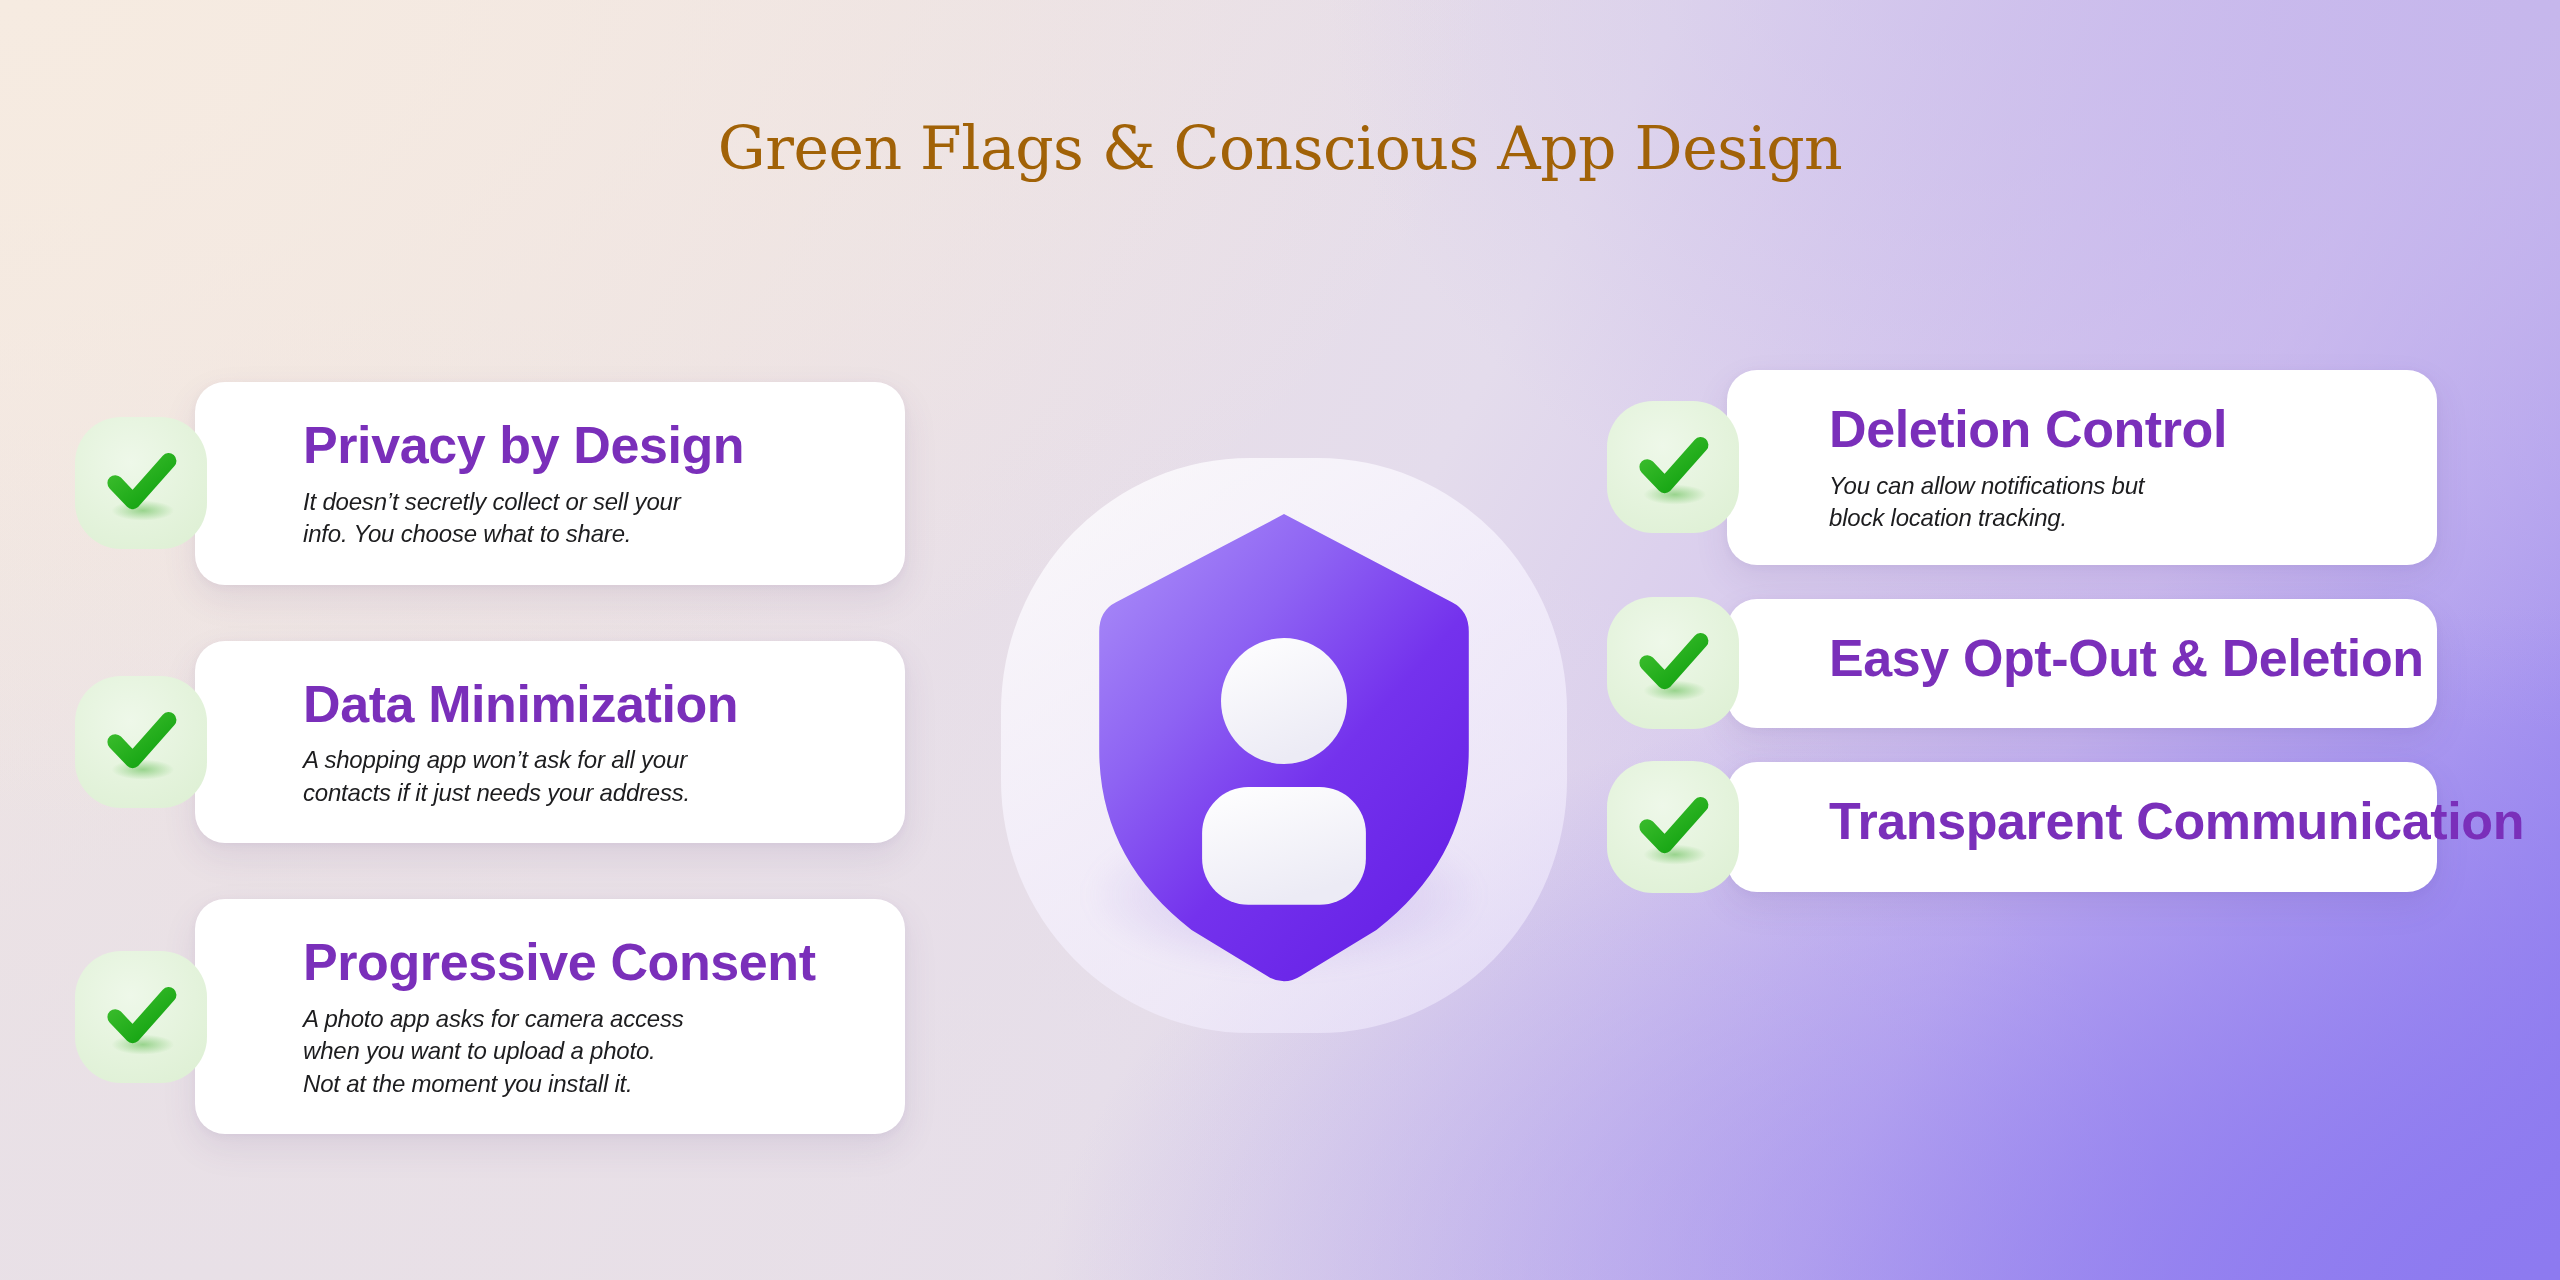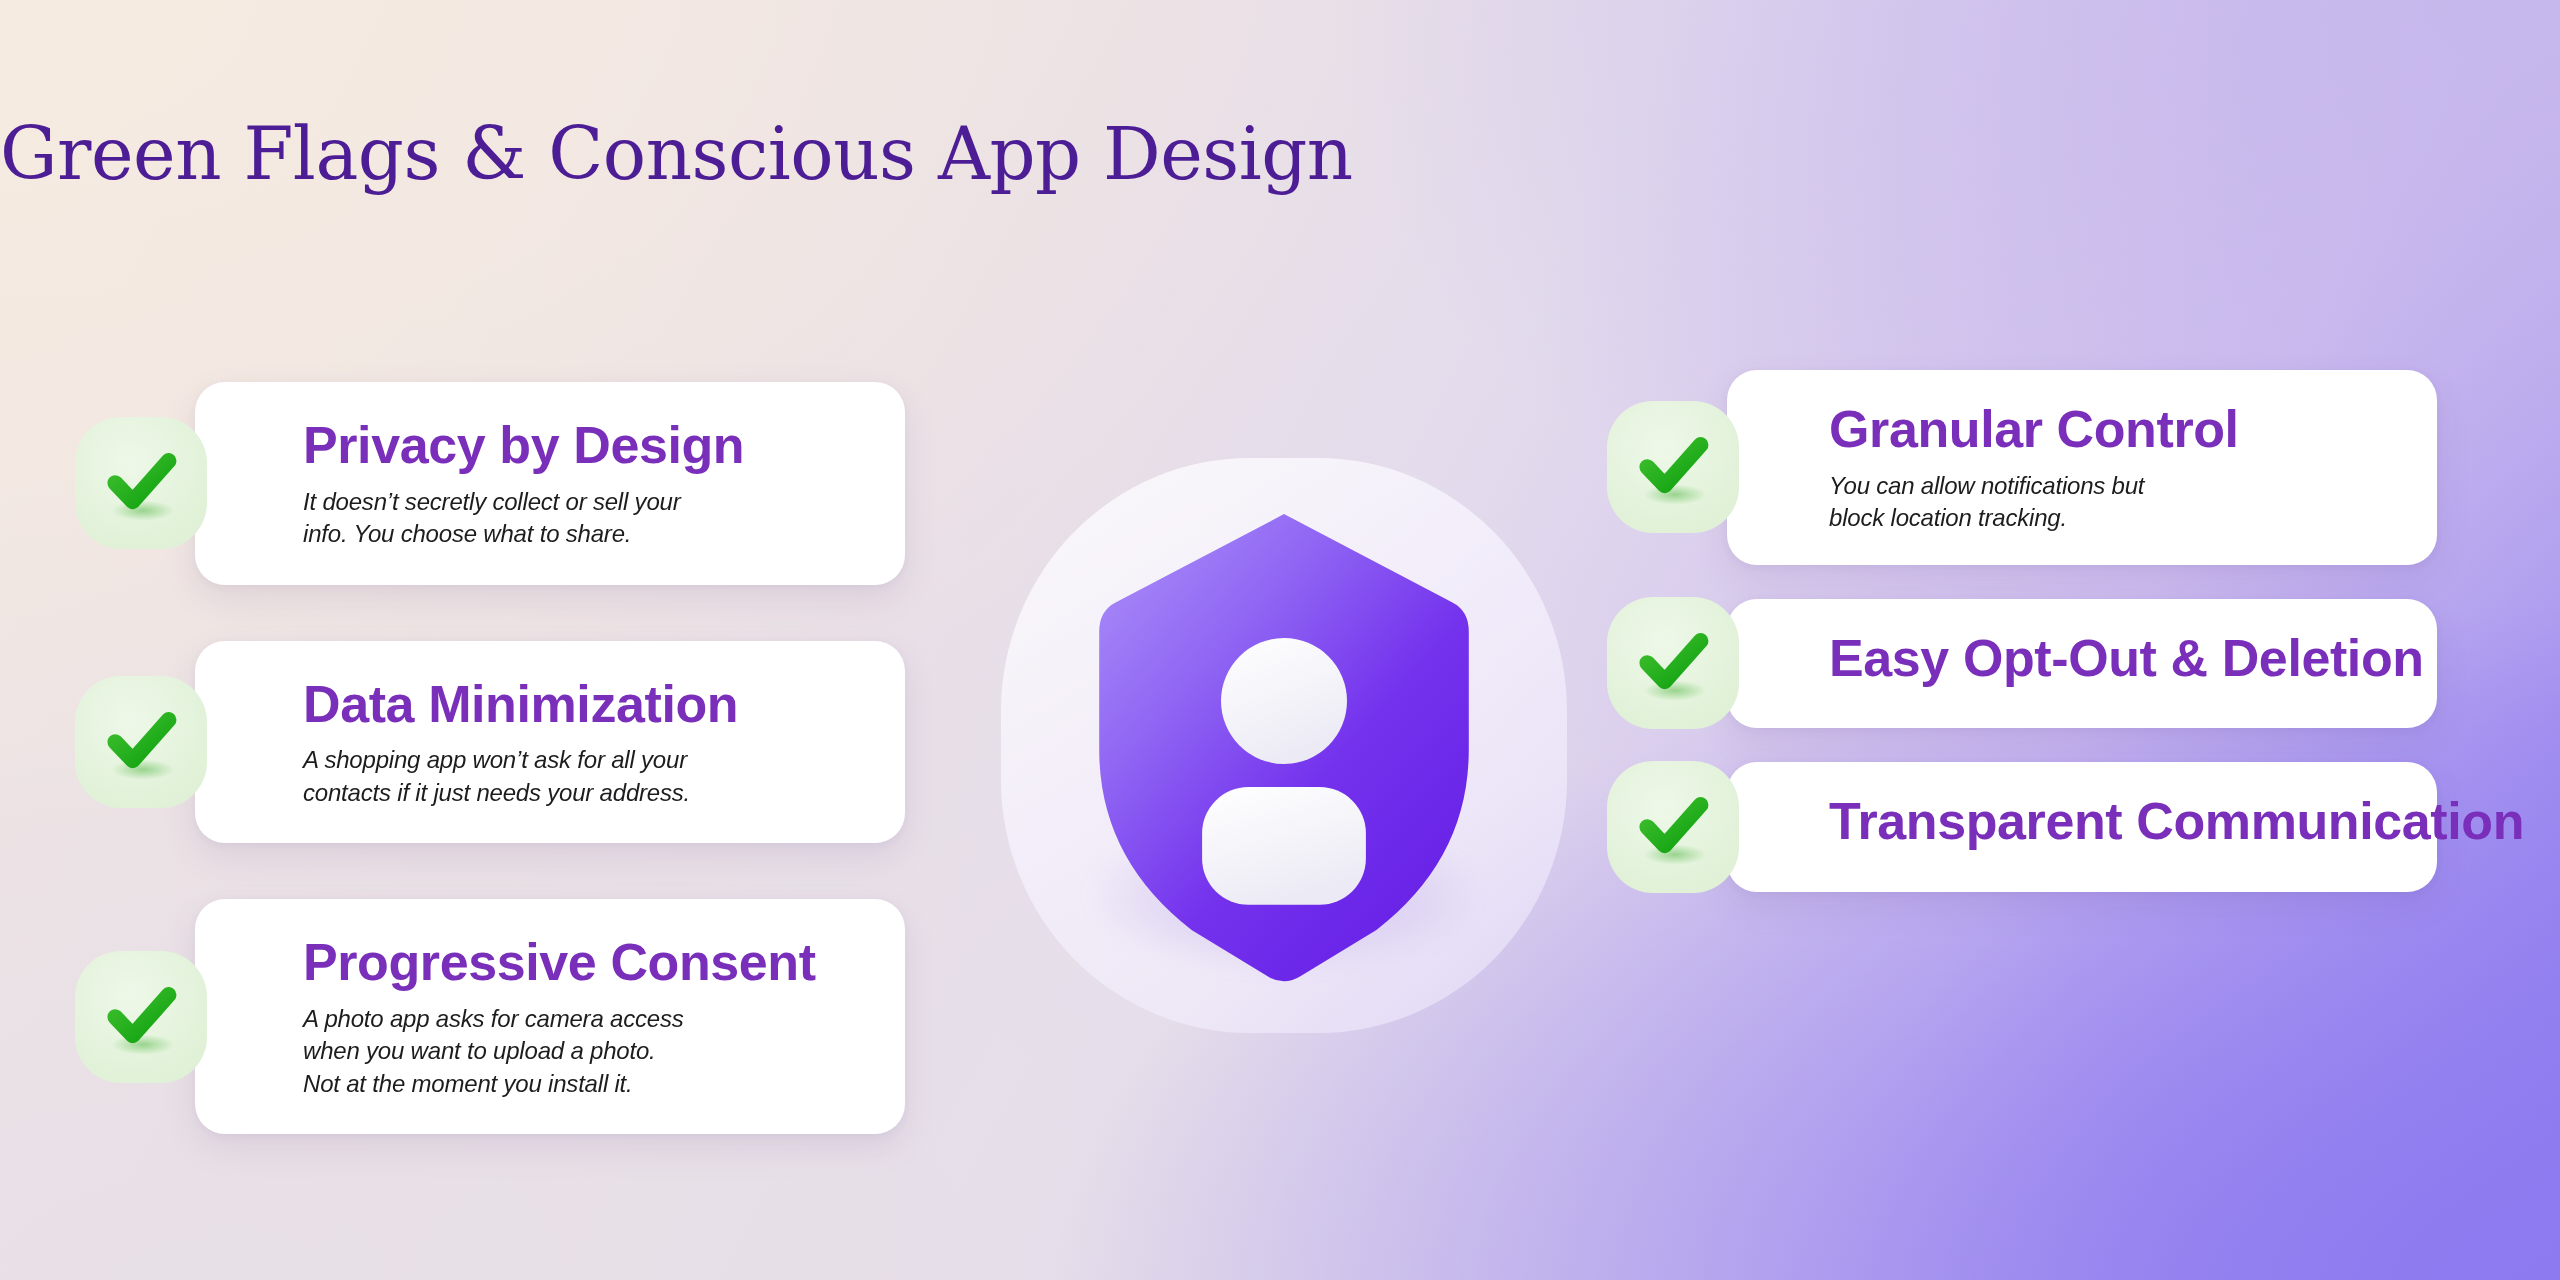--- a/index.html
+++ b/index.html
@@ -17,25 +17,26 @@
       radial-gradient(ellipse 80% 95% at 100% 0%,   #c6b7ec 0%, rgba(198,183,236,0) 60%),
       radial-gradient(ellipse 90% 100% at 0% 0%,    #f6ebe1 0%, rgba(246,235,225,0) 65%),
       radial-gradient(ellipse 110% 110% at 8% 100%, #e8e0e7 0%, rgba(232,224,231,0) 70%),
       linear-gradient(118deg, #f4e9e0 0%, #ebe1e4 28%, #e4dcec 52%, #cdbcef 76%, #8d7af0 100%);
   }
 
   
   .title {
     position:absolute;
     top:118px; left:0; right:0;
+    text-align:center;
     font-family:"DejaVu Serif", serif;
-    font-size:72px;
+    font-size:60px;
     line-height:1.0;
     font-weight:400;
-    color:#4c1d95;
+    color:#a16207;
     letter-spacing:-0.5px;
     white-space:nowrap;
   }
 
   
   .col { position:absolute; }
   .col-left  { left:195px;  top:382px; width:710px; }
   .col-right { left:1727px; top:370px; width:710px; }
 
   .card {
@@ -167,21 +168,21 @@
 
 <div class="col col-right">
 
   <div class="card">
     <div class="check-badge">
       <svg viewBox="0 0 100 100" aria-hidden="true">
         <ellipse cx="52" cy="80" rx="34" ry="11" fill="url(#sL1)"></ellipse>
         <path d="M22 50 L41 70 L80 26" fill="none" stroke="url(#gL1)" stroke-width="17" stroke-linecap="round" stroke-linejoin="round"></path>
       </svg>
     </div>
-    <div class="card-title">Granular Control</div>
+    <div class="card-title">Deletion Control</div>
     <div class="card-body">You can allow notifications but
 block location tracking.</div>
   </div>
 
   <div class="card">
     <div class="check-badge">
       <svg viewBox="0 0 100 100" aria-hidden="true">
         <ellipse cx="52" cy="80" rx="34" ry="11" fill="url(#sL1)"></ellipse>
         <path d="M22 50 L41 70 L80 26" fill="none" stroke="url(#gL1)" stroke-width="17" stroke-linecap="round" stroke-linejoin="round"></path>
       </svg>

